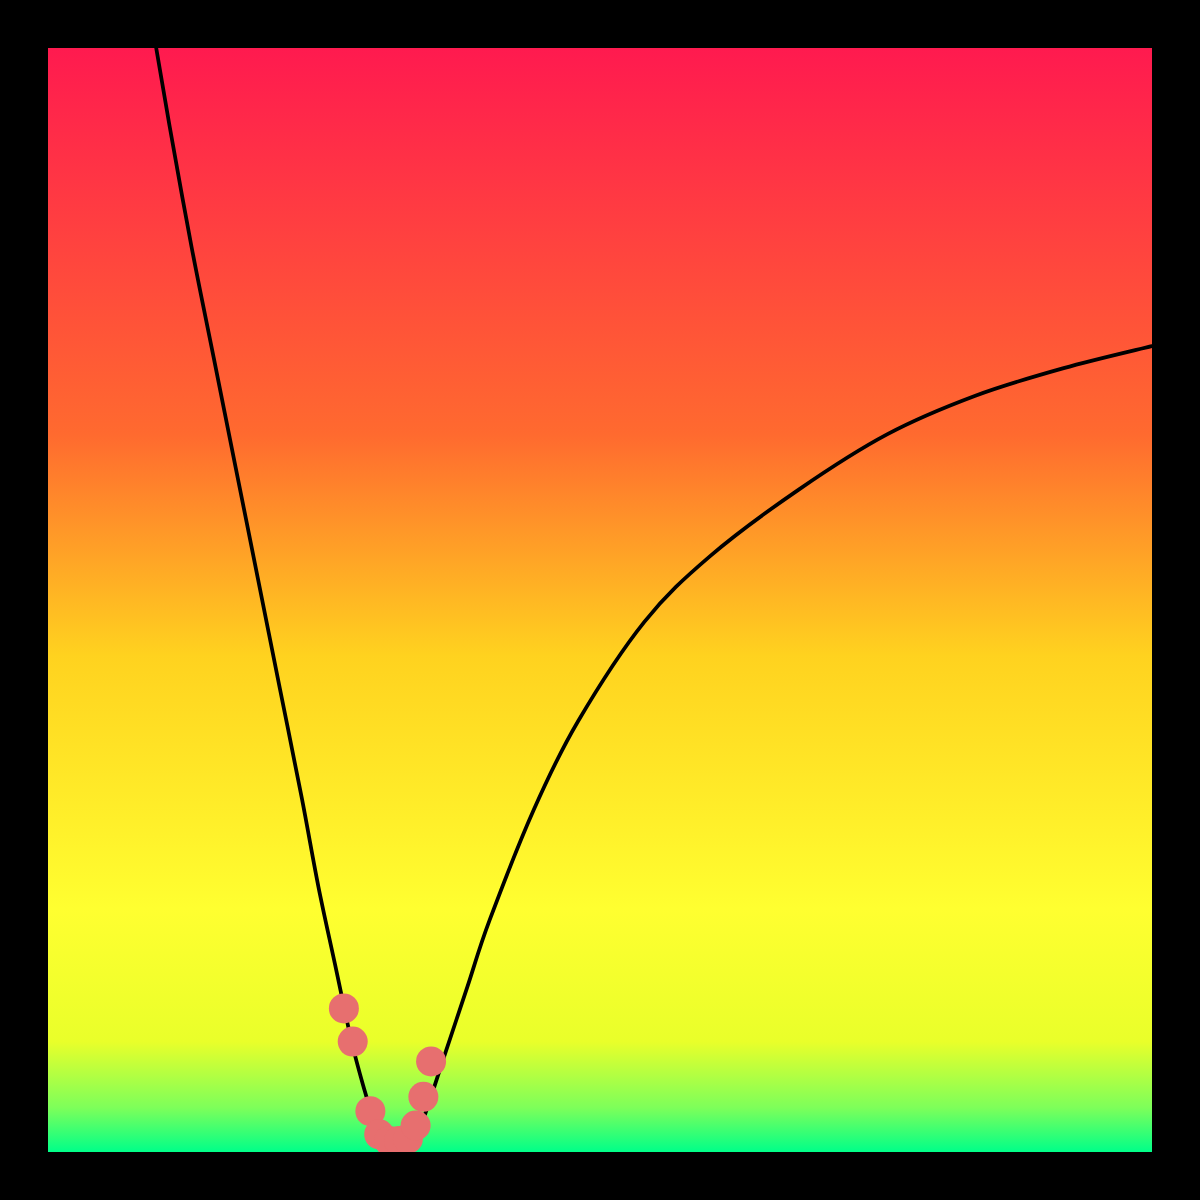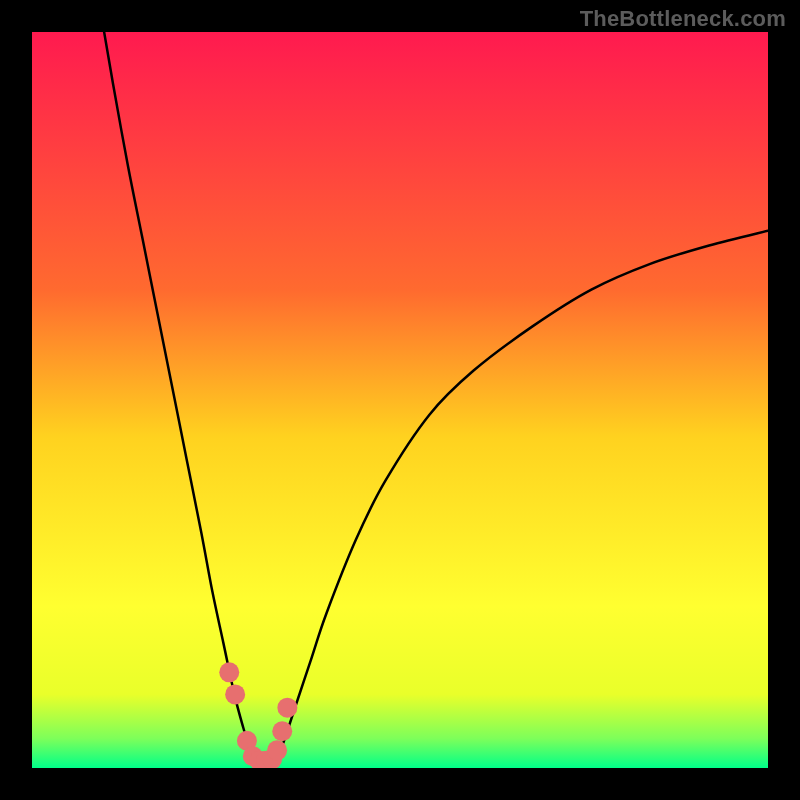--- a/index.html
+++ b/index.html
@@ -32,21 +32,20 @@
   .plot-area svg {
     display: block;
     width: 100%;
     height: 100%;
   }
 </style>
 </head>
 <body>
 
 <div class="frame">
-  <div class="watermark">TheBottleneck.com</div>
 
   <div class="plot-area">
     <svg viewBox="0 0 736 736" preserveAspectRatio="none">
       <defs>
         <linearGradient id="bg-grad" x1="0" y1="0" x2="0" y2="1">
         <stop offset="0%" stop-color="#ff1a4f"></stop>
             <stop offset="35%" stop-color="#ff6a2f"></stop>
             <stop offset="55.00000000000001%" stop-color="#ffd21f"></stop>
             <stop offset="78%" stop-color="#ffff30"></stop>
             <stop offset="90%" stop-color="#e9ff2a"></stop>

